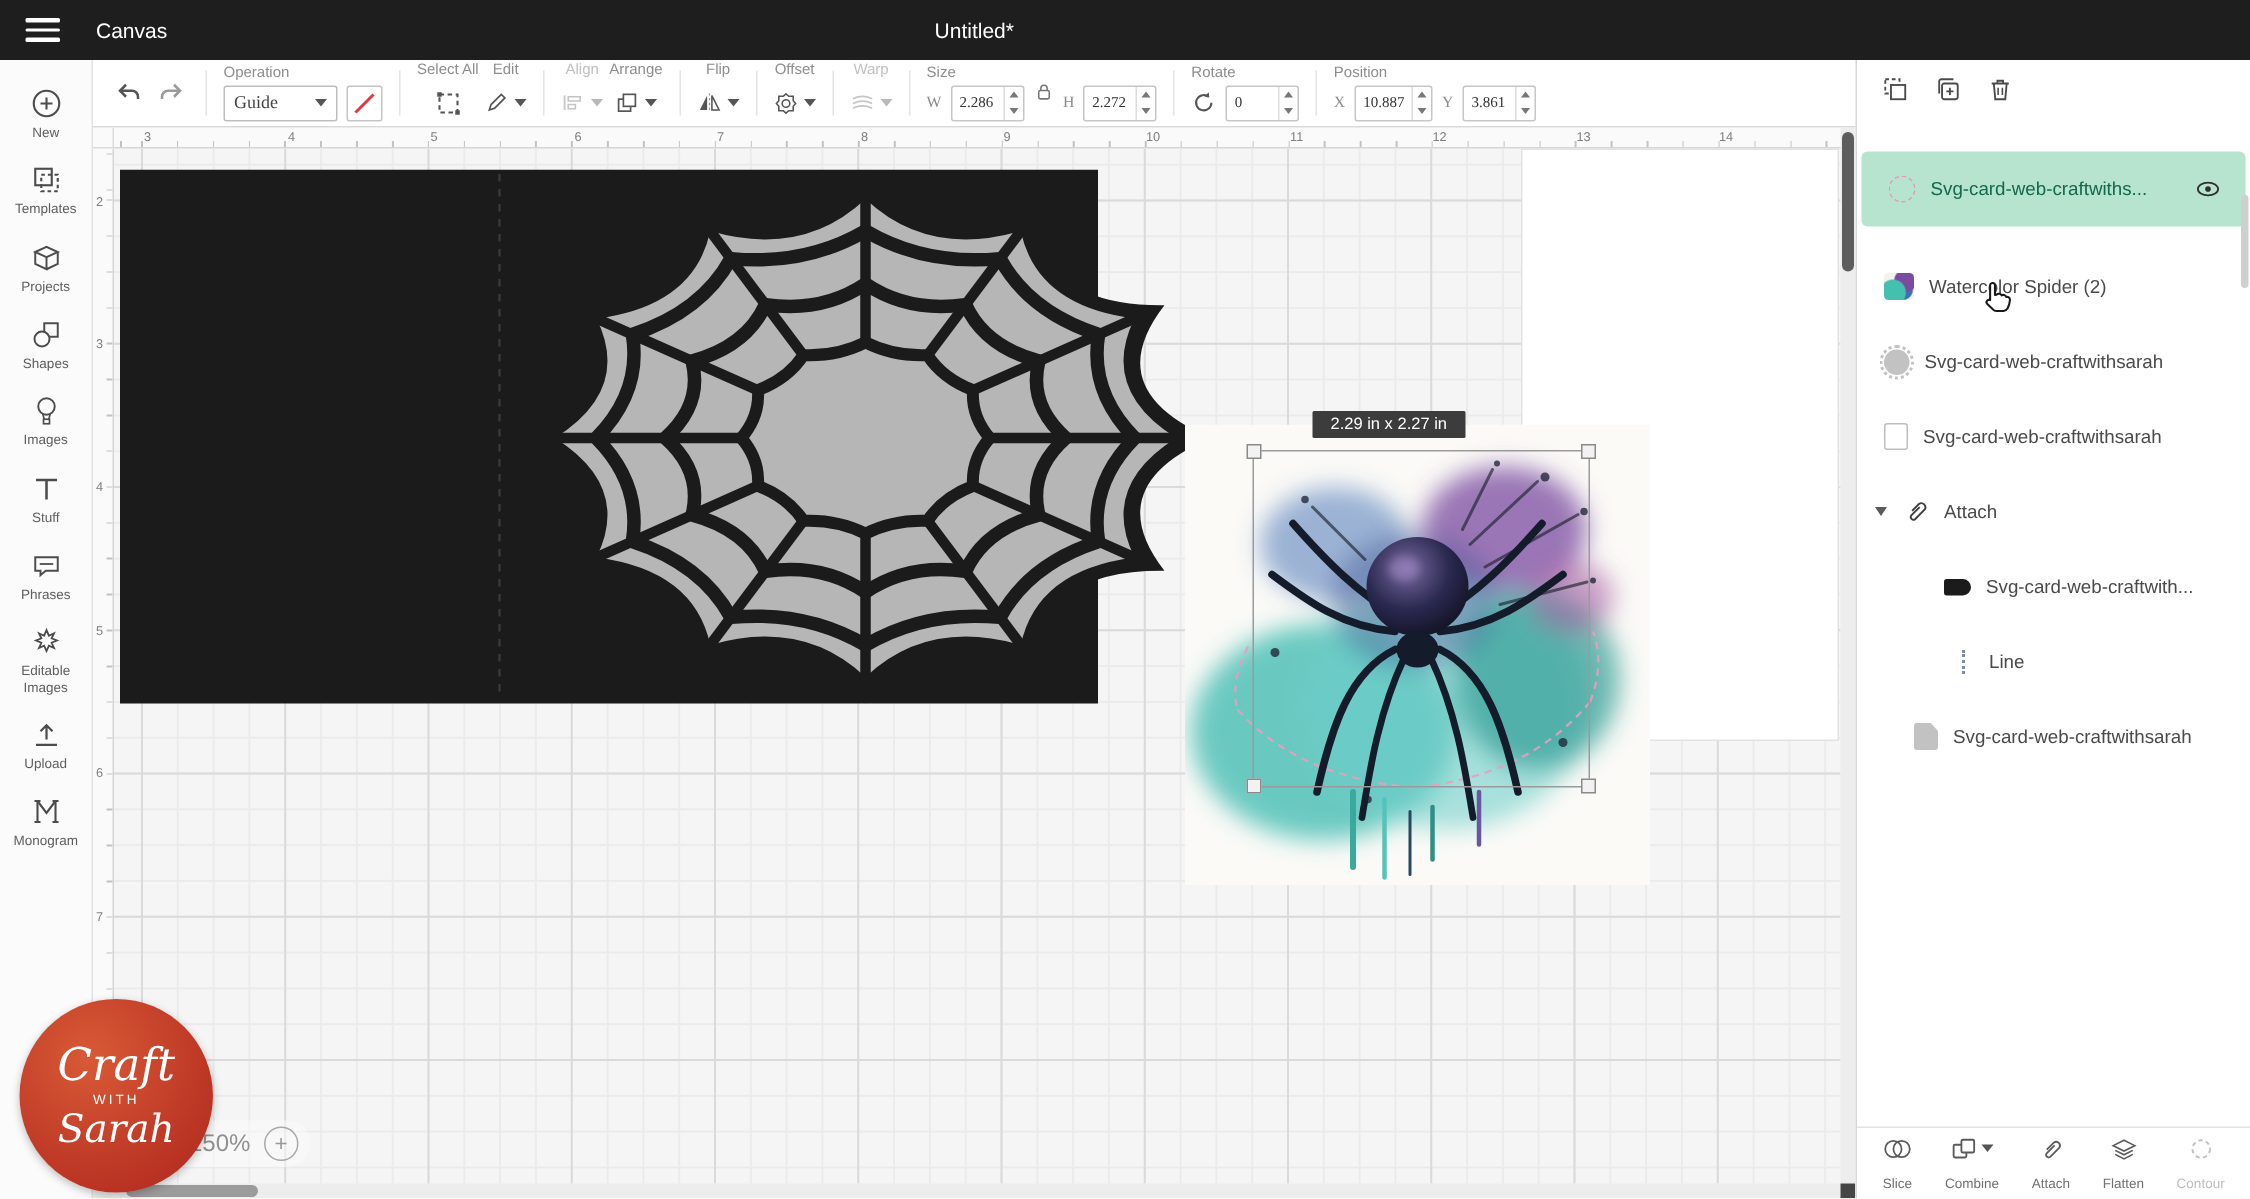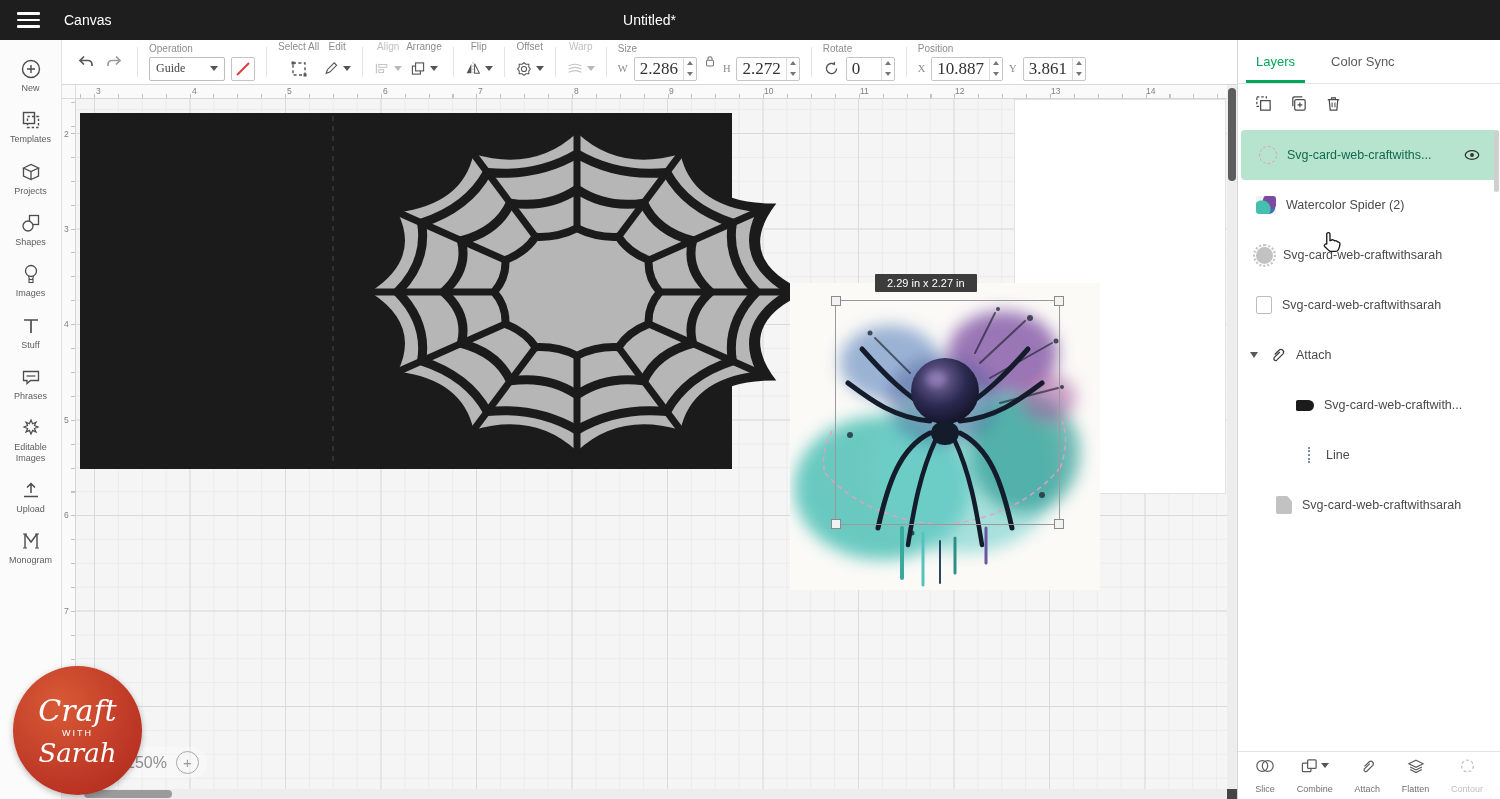--- a/index.html
+++ b/index.html
@@ -26,21 +26,21 @@
   .icon-btn{width:28px;height:28px;border:none;background:none;display:flex;align-items:center;justify-content:center;cursor:pointer;}
   .vsep{width:1px;height:30px;background:#e4e4e4;margin:0 9px;flex:none;}
   .grp{display:flex;flex-direction:column;align-items:flex-start;padding:2px 2px;}
   .grp.center{align-items:center;}
   .grp-label{font-size:10px;color:#8d8d8d;margin-bottom:3px;line-height:1;white-space:nowrap;}
   .grp-label.dis{color:#c0c0c0;}
   .grp-controls{display:flex;align-items:center;gap:6px;font-family:Liberation Serif, serif;}
   .selectbox{width:76px;height:24px;border:1px solid #bdbdbd;border-radius:2px;background:#fff;display:flex;align-items:center;justify-content:space-between;padding:0 6px;font-size:12px;color:#444;cursor:pointer;}
   .swatch{width:24px;height:24px;border:1px solid #c4c4c4;border-radius:2px;background:#fff;display:flex;align-items:center;justify-content:center;cursor:pointer;}
   .numbox{display:flex;align-items:stretch;border:1px solid #c6c6c6;border-radius:2px;height:24px;background:#fff;}
-  .numbox .val{display:flex;align-items:center;padding:0 5px;font-size:17px;color:#333;min-width:34px;text-align:right;}
+  .numbox .val{display:flex;align-items:center;padding:0 5px;font-size:10px;color:#333;min-width:34px;text-align:right;}
   .stepper{width:13px;border-left:1px solid #ddd;display:flex;flex-direction:column;}
   .stepper span{flex:1;display:flex;align-items:center;justify-content:center;cursor:pointer;}
   .tri-up{width:0;height:0;border-left:3.5px solid transparent;border-right:3.5px solid transparent;border-bottom:4px solid #777;}
   .tri-dn{width:0;height:0;border-left:3.5px solid transparent;border-right:3.5px solid transparent;border-top:4px solid #777;}
   .axis{font-size:10.5px;color:#8b8b8b;}
   svg.ic{display:block;}
 
   
   .sidebar{position:absolute;left:0;top:40px;width:62px;height:759px;background:#fbfbfb;border-right:1px solid #e2e2e2;display:flex;flex-direction:column;align-items:center;padding-top:10px;z-index:20;}
   .side-item{width:62px;display:flex;flex-direction:column;align-items:center;gap:3px;padding:8px 0;cursor:pointer;}
@@ -83,21 +83,21 @@
   
   .panel{position:absolute;left:1237px;top:40px;width:263px;height:759px;background:#fff;border-left:1px solid #d6d6d6;display:flex;flex-direction:column;z-index:40;}
   .panel-tabs{height:44px;display:flex;align-items:stretch;border-bottom:1px solid #e3e3e3;flex:none;}
   .ptab{display:flex;align-items:center;justify-content:center;padding:0 18px;font-size:13px;color:#5c5c5c;cursor:pointer;position:relative;}
   .ptab.active{color:#00a65a;}
   .ptab.active::after{content:"";position:absolute;left:8px;right:8px;bottom:0;height:3px;background:#00a65a;}
   .panel-actions{height:38px;display:flex;align-items:center;gap:16px;padding:0 16px;flex:none;}
   .pact{background:none;border:none;cursor:pointer;display:flex;align-items:center;}
   .layer-list{flex:none;padding-top:8px;position:relative;}
   .layer-row{height:50px;display:flex;align-items:center;gap:10px;padding-left:18px;padding-right:10px;cursor:pointer;position:relative;}
-  .layer-row.selected{background:#b7e4cf;margin:0 3px;border-radius:4px;}
+  .layer-row.selected{background:#b7e4cf;margin:15px 3px;border-radius:4px;}
   .layer-label{font-size:12.5px;color:#4a4a4a;white-space:nowrap;overflow:hidden;text-overflow:ellipsis;flex:1;}
   .layer-row.selected .layer-label{color:#14684c;}
   .eye{margin-left:auto;margin-right:6px;flex:none;display:flex;cursor:pointer;}
   .guide-thumb{width:18px;height:18px;border:1.6px dashed #e39ab8;border-radius:50%;flex:none;}
   .wc-thumb{width:20px;height:18px;border-radius:3px;flex:none;background:
      radial-gradient(circle at 30% 72%,#45bfae 0 42%,transparent 48%),
      radial-gradient(circle at 72% 28%,#7a4ba0 0 36%,transparent 42%),
      radial-gradient(circle at 58% 58%,#24324e 0 18%,transparent 24%),
      radial-gradient(circle at 62% 62%,#3f6fb0 0 38%,transparent 44%),#f4f2ee;}
   .gcirc-thumb{width:17px;height:17px;border-radius:50%;background:#c2c2c2;outline:2px dotted #c2c2c2;outline-offset:1px;flex:none;}
@@ -558,28 +558,20 @@
     <div class="vscroll">
         <div class="thumb"></div>
       </div>
     <div class="hscroll">
         <div class="thumb"></div>
       </div>
     <div class="scroll-corner"></div>
   </main>
 
   <aside class="panel">
-    <div class="panel-tabs">
-      <div class="ptab active">
-          <span>Layers</span>
-        </div>
-      <div class="ptab">
-          <span>Color Sync</span>
-        </div>
-    </div>
 
     <div class="panel-actions">
       <button class="pact">
         <svg class="ic" width="19" height="19" viewBox="0 0 20 20">
             <rect x="3" y="3" width="10" height="10" fill="none" stroke="#4a4a4a" stroke-width="1.3" stroke-dasharray="2.6 2"></rect>
             <rect x="7" y="7" width="10" height="10" fill="#fff" stroke="#4a4a4a" stroke-width="1.3"></rect>
           </svg>
       </button>
       <button class="pact">
         <svg class="ic" width="19" height="19" viewBox="0 0 20 20">

